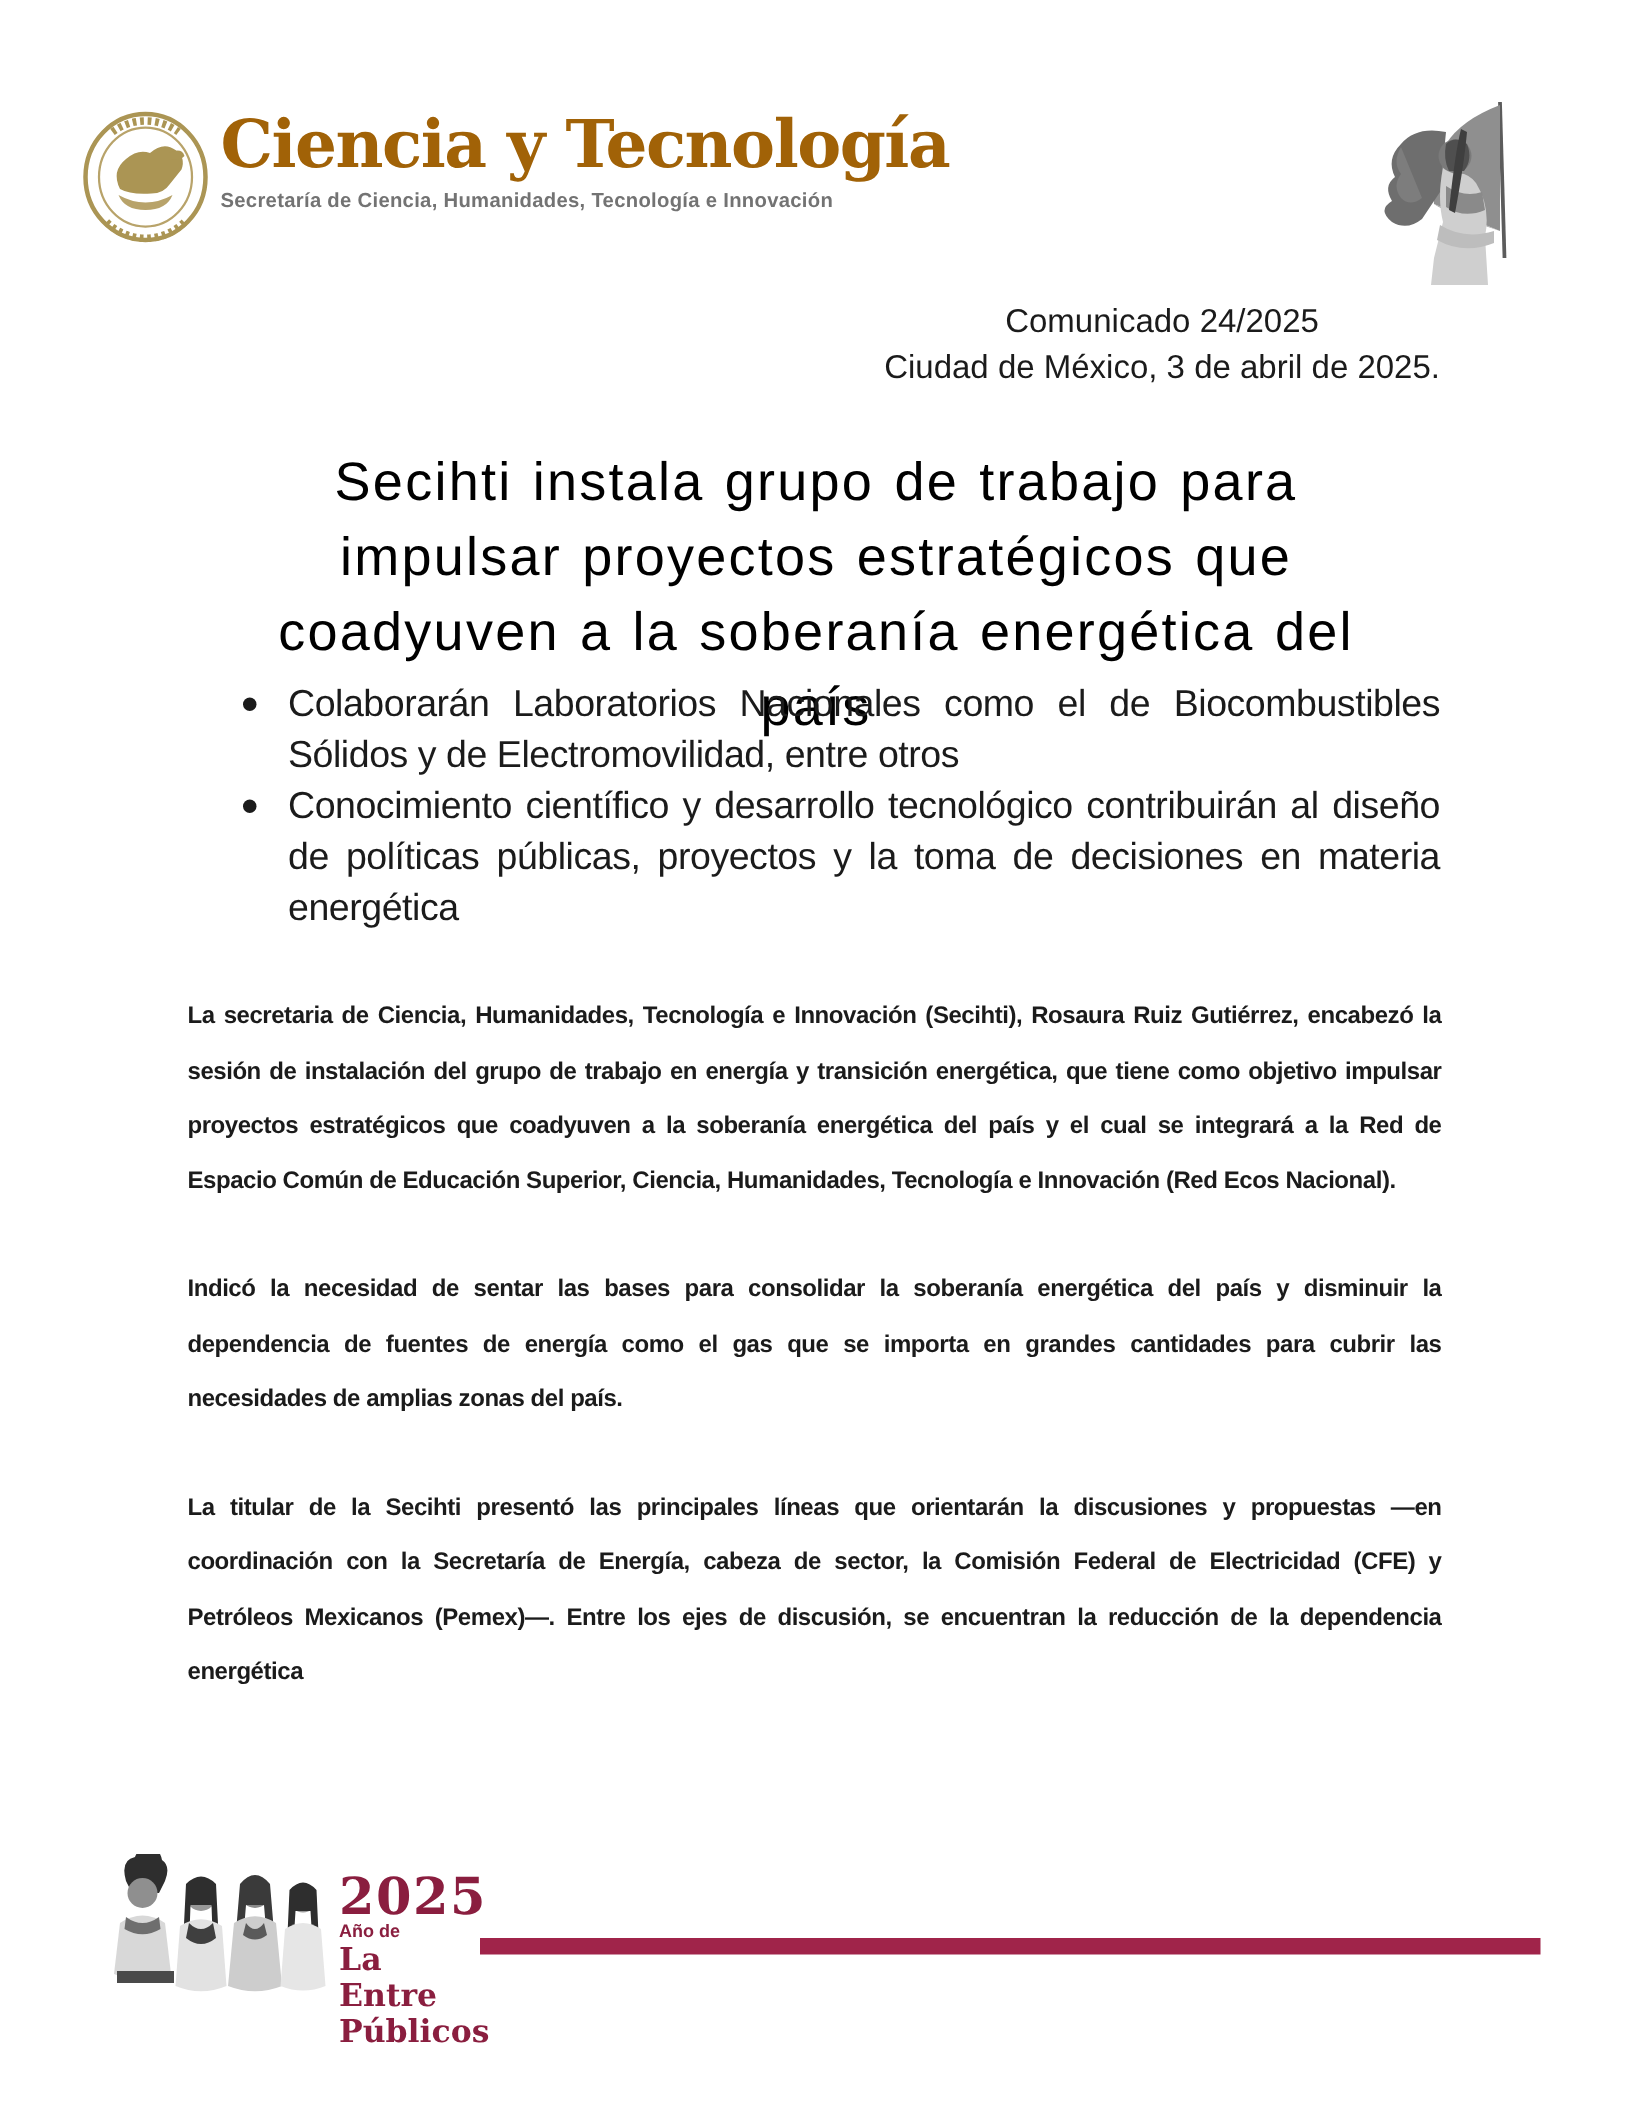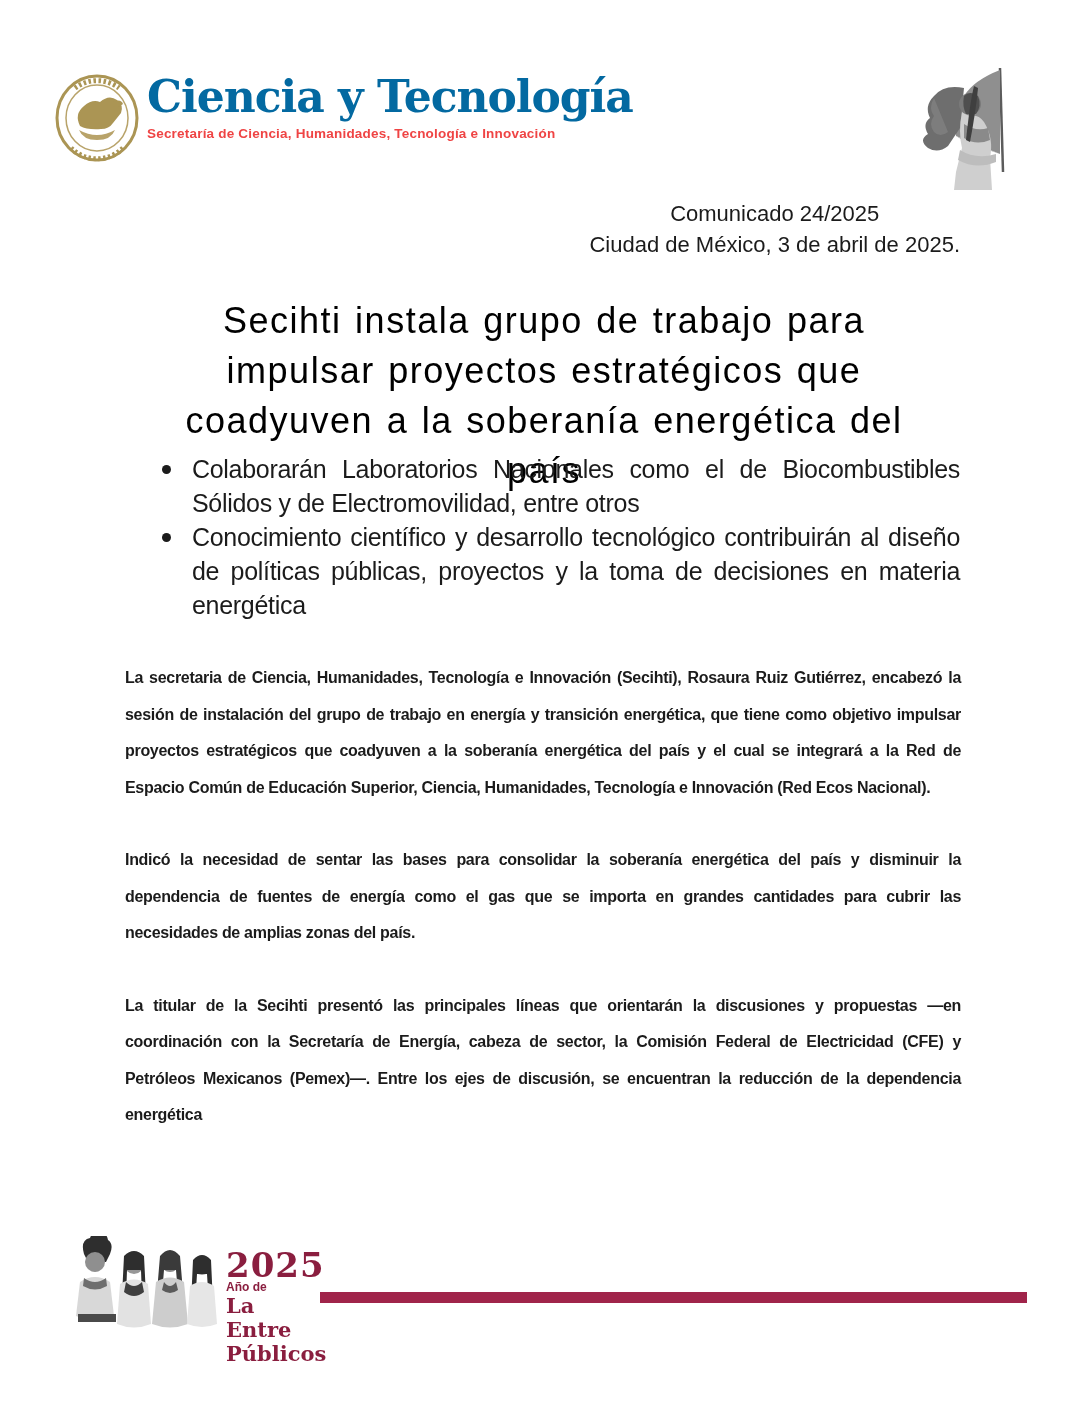--- a/index.html
+++ b/index.html
@@ -23,27 +23,27 @@
     display: flex;
     align-items: flex-start;
   }
   .seal { width: 84px; height: 88px; margin-right: 8px; margin-top: 2px; }
   .logo-text-block { display: flex; flex-direction: column; }
   .logo-title {
     font-family: "DejaVu Serif", "Liberation Serif", serif;
     font-weight: 700;
     font-size: 44px;
     line-height: 50px;
-    color: #0369a1;
+    color: #a16207;
     letter-spacing: -1px;
   }
   .logo-subtitle {
     font-size: 13.5px;
     font-weight: 700;
-    color: #ef4444;
+    color: #737373;
     margin-top: 4px;
     letter-spacing: 0.2px;
   }
   .flag-illustration {
     position: absolute;
     top: 62px;
     right: 62px;
     width: 122px;
     height: 136px;
   }

